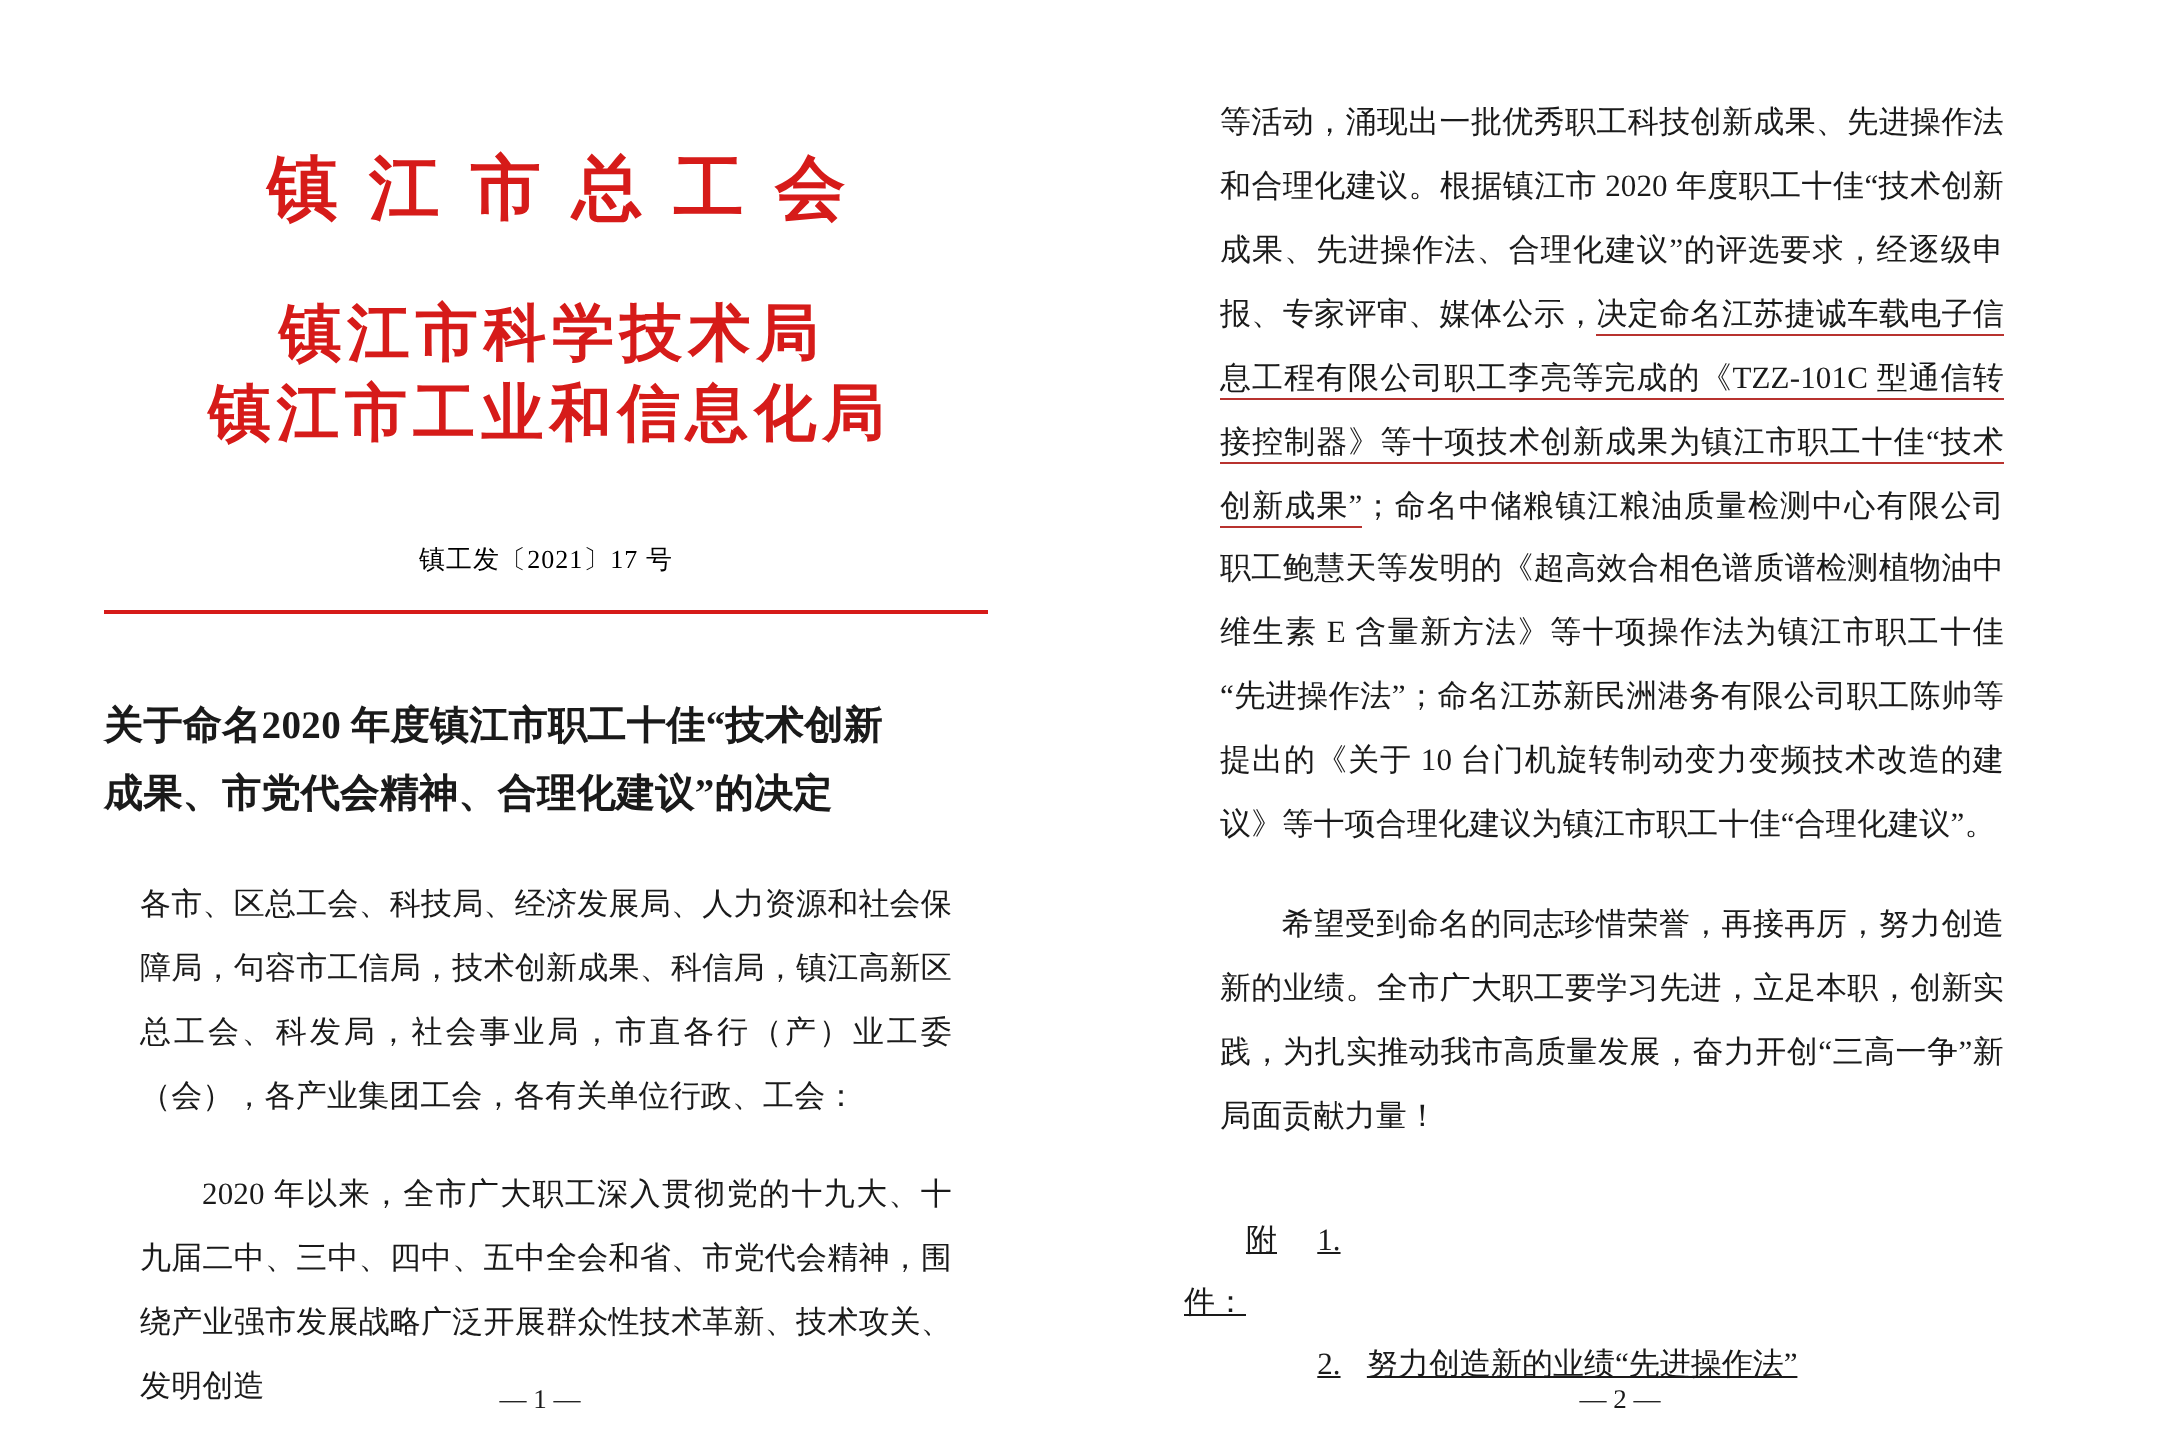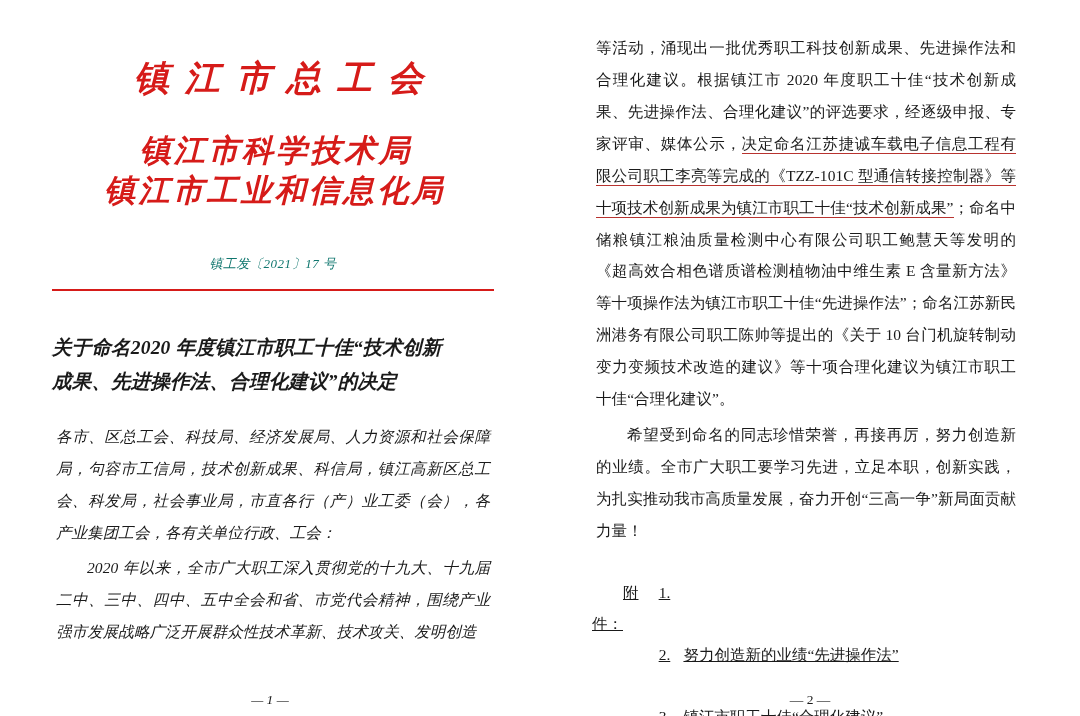--- a/index.html
+++ b/index.html
@@ -23,22 +23,21 @@
     height: 716px;
     display: flex;
   }
   .col {
     box-sizing: border-box;
     position: relative;
     height: 716px;
   }
   .col-left {
     width: 540px;
-    padding: 12px 46px 0 52px;
-    font-style: italic;
+    padding: 28px 46px 0 52px;
   }
   .col-right {
     width: 540px;
     padding: 28px 60px 0 52px;
   }
 
   
   .letterhead {
     margin-top: 44px;
     text-align: center;
@@ -54,21 +53,21 @@
   .lh-1 { font-size: 35px; letter-spacing: 0.40em; padding-left: 0.40em; }
   .lh-2 { font-size: 31px; letter-spacing: 0.20em; padding-left: 0.20em; margin-top: 29px; }
   .lh-3 { font-size: 31px; letter-spacing: 0.12em; padding-left: 0.12em; }
   .lh-4 { font-size: 31px; letter-spacing: 0.06em; padding-left: 0.06em; }
 
   .doc-number {
     text-align: center;
     font-size: 13px;
     margin-top: 44px;
     letter-spacing: 0.04em;
-    color: #0f766e;
+    color: #000000;
   }
   .red-rule {
     height: 2px;
     background: #d61b19;
     margin: 16px 0 0 0;
   }
 
   
   .doc-title {
     font-weight: bold;
@@ -77,21 +76,21 @@
     margin-top: 40px;
     letter-spacing: 0.01em;
   }
 
   
   .body-p {
     font-size: 15.5px;
     line-height: 2.05;
     text-align: justify;
     text-justify: inter-ideograph;
-    margin: 4px;
+    margin: 18px;
     letter-spacing: 0.005em;
   }
   .body-p.first {
     margin-top: 22px;
   }
   .indent {
     text-indent: 2em;
   }
   .gap {
     margin-top: 2px;
@@ -160,21 +159,21 @@
       <div class="lh-line lh-2">镇江市科学技术局</div>
       <div class="lh-line lh-3">镇江市工业和信息化局</div>
     </div>
 
     <div class="doc-number">镇工发〔2021〕17 号</div>
 
     <div class="red-rule"></div>
 
     <div class="doc-title">
       <div>关于命名2020 年度镇江市职工十佳“技术创新</div>
-      <div>成果、先进操作法、合理化建议”的决定</div>
+      <div>成果、市党代会精神、合理化建议”的决定</div>
     </div>
 
     <p class="body-p first">各市、区总工会、科技局、经济发展局、人力资源和社会保障局，句容市工信局，技术创新成果、科信局，镇江高新区总工会、科发局，社会事业局，市直各行（产）业工委（会），各产业集团工会，各有关单位行政、工会：</p>
     <p class="body-p indent gap">2020 年以来，全市广大职工深入贯彻党的十九大、十九届二中、三中、四中、五中全会和省、市党代会精神，围绕产业强市发展战略广泛开展群众性技术革新、技术攻关、发明创造</p>
 
     <div class="page-num">— 1 —</div>
   </div>
 
   <div class="col col-right">
 

